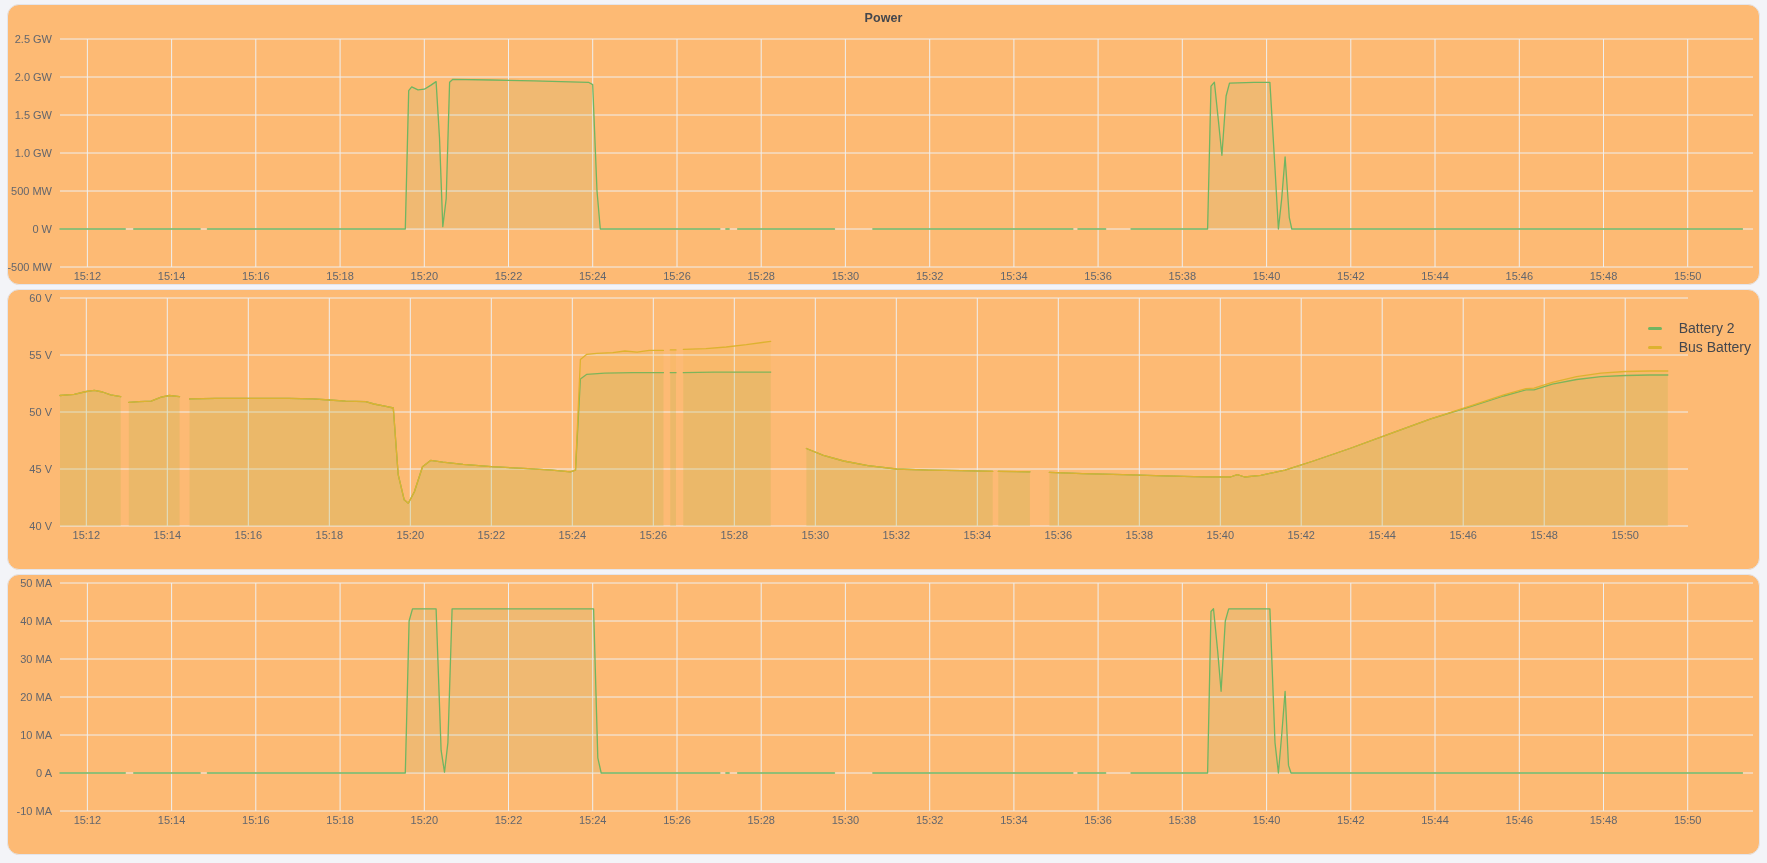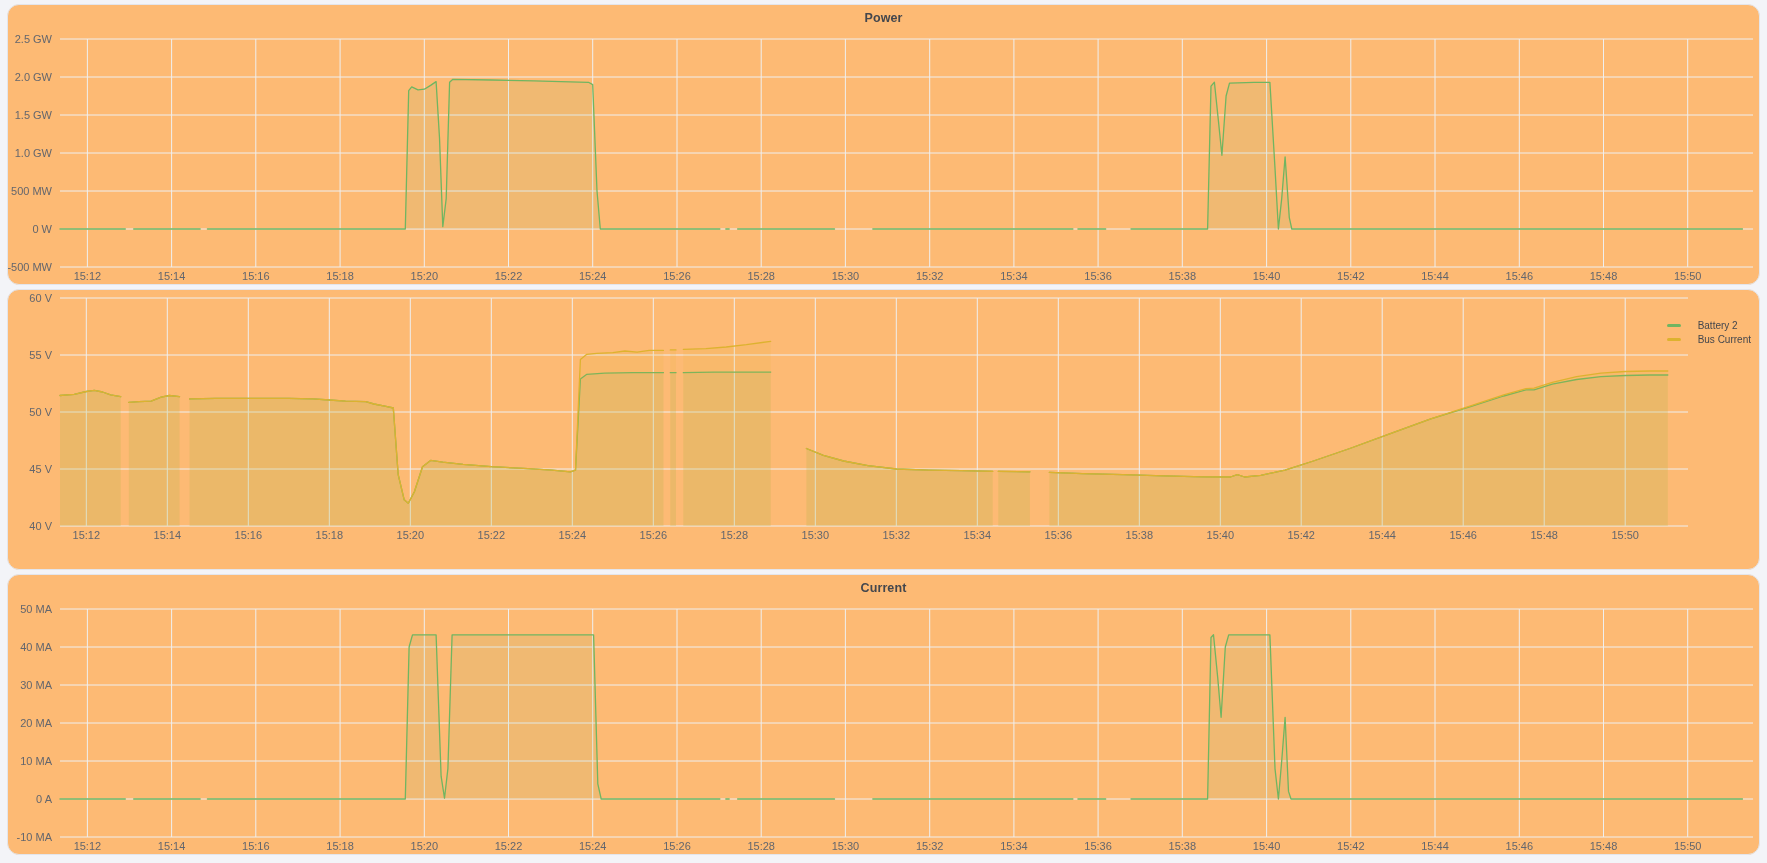--- a/index.html
+++ b/index.html
@@ -3,21 +3,21 @@
 <meta charset="utf-8">
 <style>
   html,body{margin:0;padding:0;background:#f3f4f8;font-family:"Liberation Sans",sans-serif;}
   body{width:1767px;height:863px;overflow:hidden;}
   .panel{position:relative;margin:4px 7px;background:#fdba74;border:1px solid #e3e5eb;border-radius:12px;height:281px;box-sizing:border-box;}
   .panel-title{height:26px;line-height:26px;text-align:center;font-size:12.5px;font-weight:700;color:#44474d;letter-spacing:.1px;cursor:pointer;}
   svg.plot{display:block;width:1751px;height:253px;}
   .grid{stroke:#efefef;stroke-width:1;}
   .tick{font-size:11px;fill:#63666d;font-family:"Liberation Sans",sans-serif;}
   .legend{position:absolute;top:30px;right:8px;display:flex;flex-direction:column;gap:3px;z-index:2;}
-  .legend-item{display:flex;align-items:center;gap:17px;font-size:10px;color:#44474d;cursor:pointer;white-space:nowrap;}
+  .legend-item{display:flex;align-items:center;gap:17px;font-size:14px;color:#44474d;cursor:pointer;white-space:nowrap;}
   .swatch{display:inline-block;width:14px;height:3px;border-radius:2px;}
 </style>
 </head>
 <body>
 
 <div class="panel">
   <div class="panel-title">Power</div>
   <svg class="plot" viewBox="0 0 1751 253">
       <line x1="52" y1="8.0" x2="1745" y2="8.0" class="grid"></line>
       <text x="44" y="12" class="tick" text-anchor="end">2.5 GW</text>
@@ -93,21 +93,21 @@
 </div>
 
 <div class="panel">
   <div class="legend">
     <div class="legend-item">
       <span class="swatch" style="background: rgb(112, 181, 97);"></span>
       <span>Battery 2</span>
     </div>
     <div class="legend-item">
       <span class="swatch" style="background: rgb(221, 178, 47);"></span>
-      <span>Bus Current</span>
+      <span>Bus Battery</span>
     </div>
   </div>
   <svg class="plot" viewBox="0 0 1751 253">
       <line x1="52" y1="8.0" x2="1680" y2="8.0" class="grid"></line>
       <text x="44" y="12" class="tick" text-anchor="end">60 V</text>
       <line x1="52" y1="65.0" x2="1680" y2="65.0" class="grid"></line>
       <text x="44" y="69" class="tick" text-anchor="end">55 V</text>
       <line x1="52" y1="122.0" x2="1680" y2="122.0" class="grid"></line>
       <text x="44" y="126" class="tick" text-anchor="end">50 V</text>
       <line x1="52" y1="179.0" x2="1680" y2="179.0" class="grid"></line>
@@ -183,21 +183,20 @@
       <path d="M798.4,158.5 L815.4,165.3 L835.6,171.0 L859.9,175.6 L888.3,179.0 L920.7,180.1 L953.1,180.7 L984.7,181.3 L984.7,236.0 L798.4,236.0 Z" fill="rgba(221,178,47,0.13)" stroke="none"></path>
       <path d="M798.4,158.5 L815.4,165.3 L835.6,171.0 L859.9,175.6 L888.3,179.0 L920.7,180.1 L953.1,180.7 L984.7,181.3" fill="none" stroke="#ddb22f" stroke-width="1.3" stroke-linejoin="round" stroke-linecap="round"></path>
       <path d="M990.3,181.3 L1021.9,181.8 L1021.9,236.0 L990.3,236.0 Z" fill="rgba(221,178,47,0.13)" stroke="none"></path>
       <path d="M990.3,181.3 L1021.9,181.8" fill="none" stroke="#ddb22f" stroke-width="1.3" stroke-linejoin="round" stroke-linecap="round"></path>
       <path d="M1041.4,182.4 L1074.6,183.6 L1115.1,184.7 L1155.6,185.8 L1196.1,186.8 L1222.4,187.0 L1229.3,184.7 L1236.6,187.0 L1252.8,185.3 L1277.0,180.1 L1305.4,171.0 L1341.8,158.5 L1382.3,143.7 L1422.8,128.8 L1463.3,115.7 L1495.7,104.9 L1518.0,98.6 L1526.1,98.1 L1544.3,92.4 L1568.6,86.7 L1592.9,83.2 L1617.2,81.5 L1641.5,81.0 L1659.8,81.0 L1659.8,236.0 L1041.4,236.0 Z" fill="rgba(221,178,47,0.13)" stroke="none"></path>
       <path d="M1041.4,182.4 L1074.6,183.6 L1115.1,184.7 L1155.6,185.8 L1196.1,186.8 L1222.4,187.0 L1229.3,184.7 L1236.6,187.0 L1252.8,185.3 L1277.0,180.1 L1305.4,171.0 L1341.8,158.5 L1382.3,143.7 L1422.8,128.8 L1463.3,115.7 L1495.7,104.9 L1518.0,98.6 L1526.1,98.1 L1544.3,92.4 L1568.6,86.7 L1592.9,83.2 L1617.2,81.5 L1641.5,81.0 L1659.8,81.0" fill="none" stroke="#ddb22f" stroke-width="1.3" stroke-linejoin="round" stroke-linecap="round"></path>
     </svg>
 </div>
 
 <div class="panel">
-  <div class="panel-title">Current</div>
   <svg class="plot" viewBox="0 0 1751 253">
       <line x1="52" y1="8.0" x2="1745" y2="8.0" class="grid"></line>
       <text x="44" y="12" class="tick" text-anchor="end">50 MA</text>
       <line x1="52" y1="46.0" x2="1745" y2="46.0" class="grid"></line>
       <text x="44" y="50" class="tick" text-anchor="end">40 MA</text>
       <line x1="52" y1="84.0" x2="1745" y2="84.0" class="grid"></line>
       <text x="44" y="88" class="tick" text-anchor="end">30 MA</text>
       <line x1="52" y1="122.0" x2="1745" y2="122.0" class="grid"></line>
       <text x="44" y="126" class="tick" text-anchor="end">20 MA</text>
       <line x1="52" y1="160.0" x2="1745" y2="160.0" class="grid"></line>

